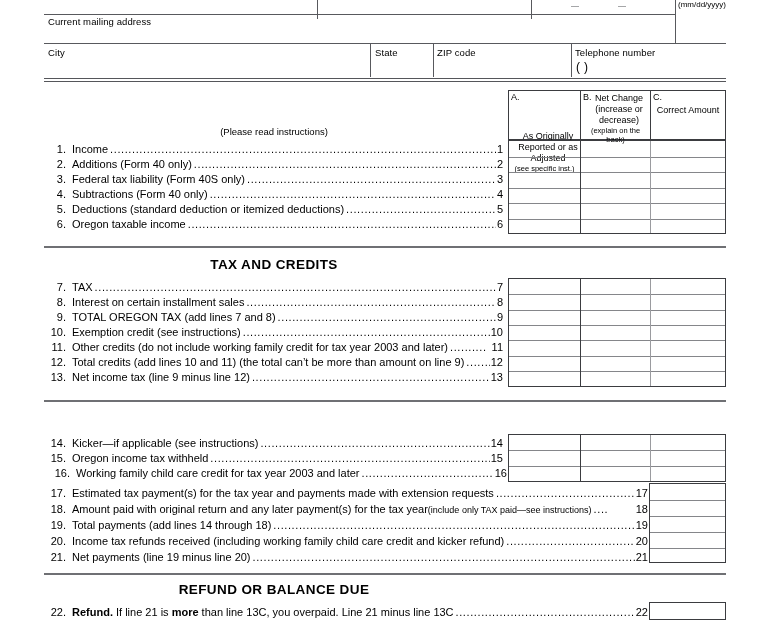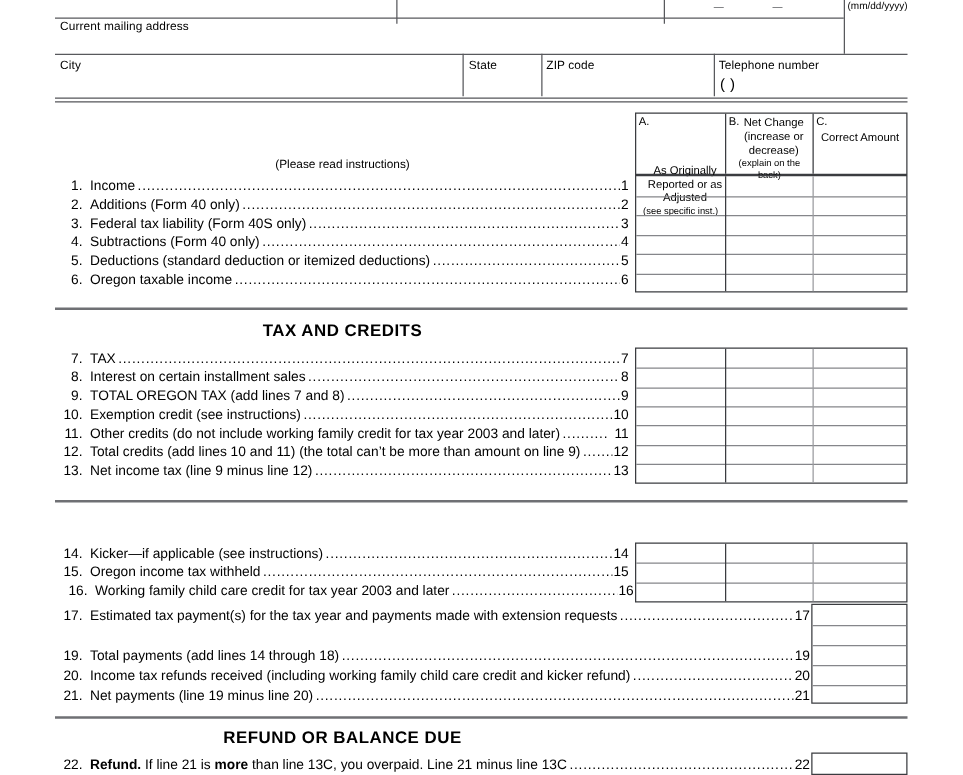--- a/index.html
+++ b/index.html
@@ -405,20 +405,27 @@
     <span class="txt">Working family child care credit for tax year 2003 and later</span>
     <span class="dots">.......................................................................................................................</span>
     <span class="endnum">16</span>
   </div>
   <div class="line" style="left:44px; top:487px; width:604px;">
     <span class="num">17.</span>
     <span class="txt">Estimated tax payment(s) for the tax year and payments made with extension requests</span>
     <span class="dots">.......................................................................................................................</span>
     <span class="endnum">17</span>
   </div>
+  <div class="line" style="left:44px; top:503px; width:604px;">
+    <span class="num">18.</span>
+    <span class="txt">Amount paid with original return and any later payment(s) for the tax year </span>
+    <span class="txt small-note" style="padding-left:0;">(include only TAX paid—see instructions)</span>
+    <span class="dots">....</span>
+    <span class="endnum">18</span>
+  </div>
   <div class="line" style="left:44px; top:519px; width:604px;">
     <span class="num">19.</span>
     <span class="txt">Total payments (add lines 14 through 18)</span>
     <span class="dots">.......................................................................................................................</span>
     <span class="endnum">19</span>
   </div>
   <div class="line" style="left:44px; top:535px; width:604px;">
     <span class="num">20.</span>
     <span class="txt">Income tax refunds received (including working family child care credit and kicker refund)</span>
     <span class="dots">.......................................................................................................................</span>

